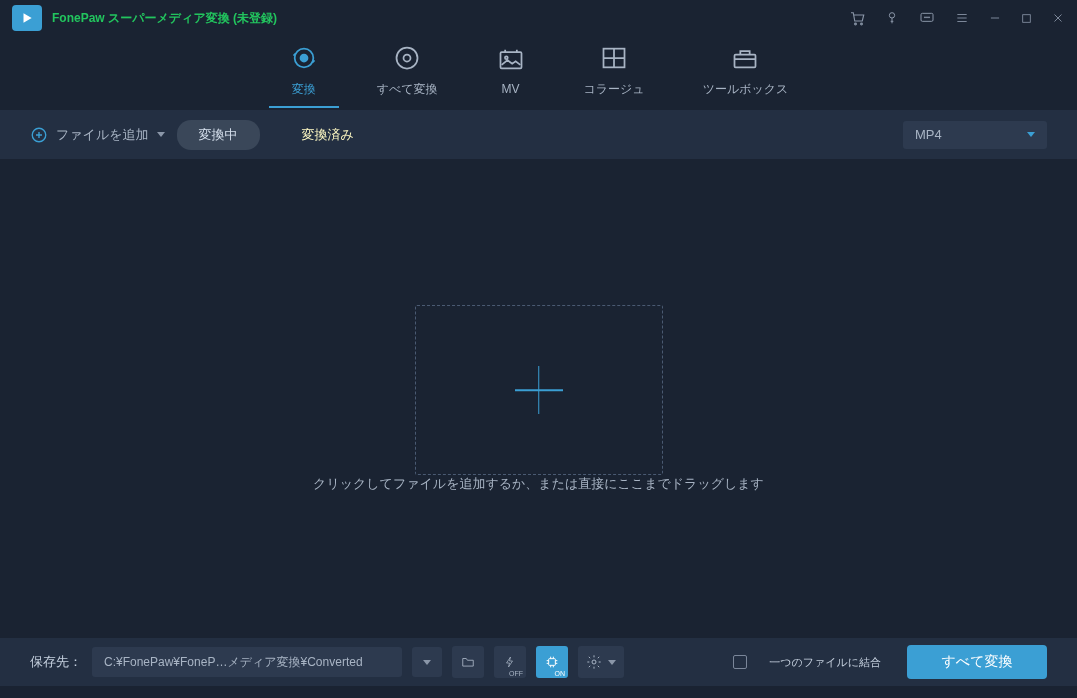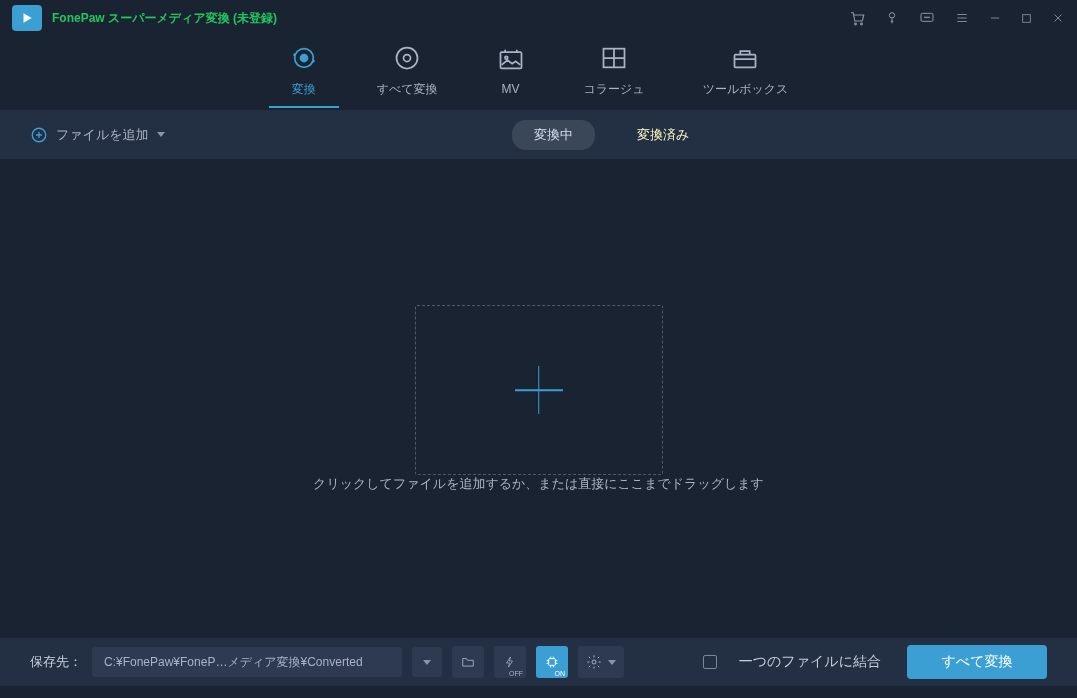--- a/index.html
+++ b/index.html
@@ -19,21 +19,21 @@
 .navtab { display: flex; flex-direction: column; align-items: center; gap: 8px; cursor: pointer; color: #a8b4c4; position: relative; padding-bottom: 6px; }
 .navtab.active { color: #3b9fd4; }
 .navtab.active::after { content: ''; position: absolute; bottom: -4px; left: -20px; right: -20px; height: 2px; background: #3b9fd4; }
 .navtab .iconwrap { width: 30px; height: 30px; display: flex; align-items: center; justify-content: center; }
 .navtab .label { font-size: 12px; }
 
 
 .toolbar { height: 50px; background: #232f42; display: flex; align-items: center; padding: 0 30px; gap: 12px; border-bottom: 1px solid #1a2332; }
 .addfile { display: flex; align-items: center; gap: 8px; color: #3b9fd4; cursor: pointer; font-size: 13px; }
 .addfile-label { color: #a8b4c4; }
-.toolbar-center { flex: 1; display: flex; justify-content: center; gap: 20px; align-items: center; font-family: Liberation Mono, monospace; }
+.toolbar-center { flex: 1; display: flex; gap: 20px; align-items: center; font-family: Liberation Mono, monospace; }
 .tab-btn { padding: 6px 22px; border-radius: 14px; font-size: 13px; cursor: pointer; color: #fef9c3; }
 .tab-btn.active { background: #3a4759; color: #d5dfec; }
 .output-label { font-size: 13px; color: #a8b4c4; margin-right: 4px; }
 .output-select { width: 144px; height: 28px; background: #2d3a4f; border-radius: 3px; display: flex; align-items: center; padding: 0 12px; justify-content: space-between; cursor: pointer; font-size: 13px; }
 
 
 .mainarea { height: 478px; display: flex; flex-direction: column; align-items: center; justify-content: center; }
 .dropzone { width: 248px; height: 170px; border: 1.5px dashed #4a5a72; border-radius: 2px; display: flex; align-items: center; justify-content: center; cursor: pointer; }
 .bigplus { width: 48px; height: 48px; position: relative; }
 .bigplus::before, .bigplus::after { content: ''; position: absolute; background: #3b9fd4; }
@@ -45,21 +45,21 @@
 .bottombar { height: 48px; background: #232f42; display: flex; align-items: center; padding: 0 30px; gap: 10px; }
 .savelabel { font-size: 13px; color: #c5d0de; }
 .pathbox { flex: 0 0 310px; height: 30px; background: #2d3a4f; border-radius: 3px; display: flex; align-items: center; padding: 0 12px; font-size: 12px; color: #a8b4c4; overflow: hidden; white-space: nowrap; }
 .dropbtn { width: 30px; height: 30px; background: #2d3a4f; border-radius: 3px; display: flex; align-items: center; justify-content: center; cursor: pointer; }
 .iconbtn { width: 32px; height: 32px; background: #2d3a4f; border-radius: 3px; display: flex; align-items: center; justify-content: center; cursor: pointer; position: relative; }
 .iconbtn.on { background: #3b9fd4; }
 .iconbtn .sub { position: absolute; bottom: 1px; right: 3px; font-size: 7px; }
 .settings-group { display: flex; align-items: center; background: #2d3a4f; border-radius: 3px; height: 32px; padding: 0 8px; gap: 6px; cursor: pointer; }
 .bottombar-spacer { flex: 1; }
 .checkbox { width: 14px; height: 14px; border: 1.5px solid #7a8699; border-radius: 2px; cursor: pointer; }
-.mergelabel { font-size: 14px; color: #c5d0de; margin-right: 16px; margin-left: 12px; }
+.mergelabel { font-size: 11px; color: #c5d0de; margin-right: 16px; margin-left: 12px; }
 .convert-btn { width: 140px; height: 34px; background: #3b9fd4; color: #fff; border-radius: 4px; display: flex; align-items: center; justify-content: center; font-size: 14px; cursor: pointer; }
 
 svg { display: block; }
 .chev { width: 0; height: 0; border-left: 4px solid transparent; border-right: 4px solid transparent; border-top: 5px solid #8a96a8; }
 </style>
 </head>
 <body>
 
 <div class="titlebar">
   <div class="logo">
@@ -170,20 +170,24 @@
     <svg width="18" height="18" viewBox="0 0 24 24" fill="none" stroke="#3b9fd4" stroke-width="1.8">
         <circle cx="12" cy="12" r="9"></circle>
         <path d="M12 8v8M8 12h8"></path>
       </svg>
     <span class="addfile-label">ファイルを追加</span>
     <div class="chev"></div>
   </div>
   <div class="toolbar-center">
     <div class="tab-btn active">変換中</div>
     <div class="tab-btn">変換済み</div>
+  </div>
+  <div class="output-select">
+    <span>MP4</span>
+    <div class="chev" style="border-top-color:#3b9fd4"></div>
   </div>
 </div>
 
 <div class="mainarea">
   <div class="dropzone">
     <div class="bigplus"></div>
   </div>
   <div class="hint">クリックしてファイルを追加するか、または直接にここまでドラッグします</div>
 </div>
 

